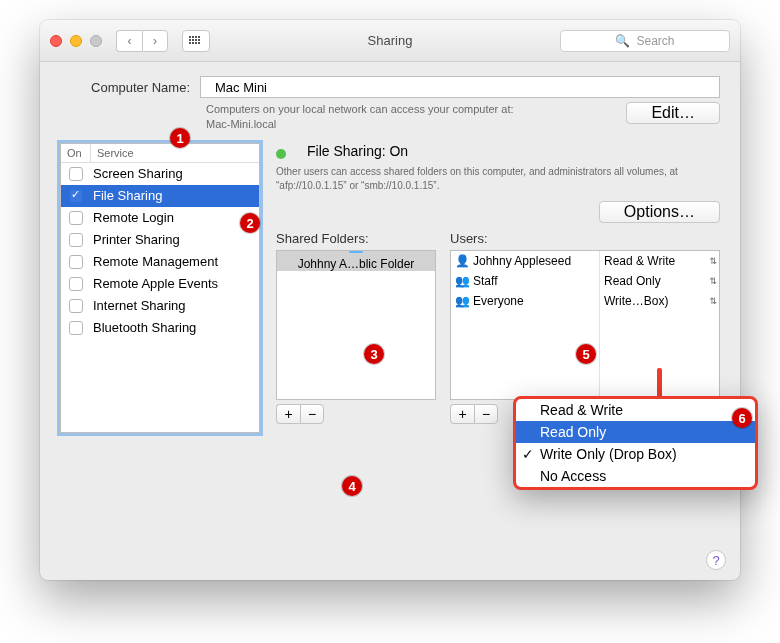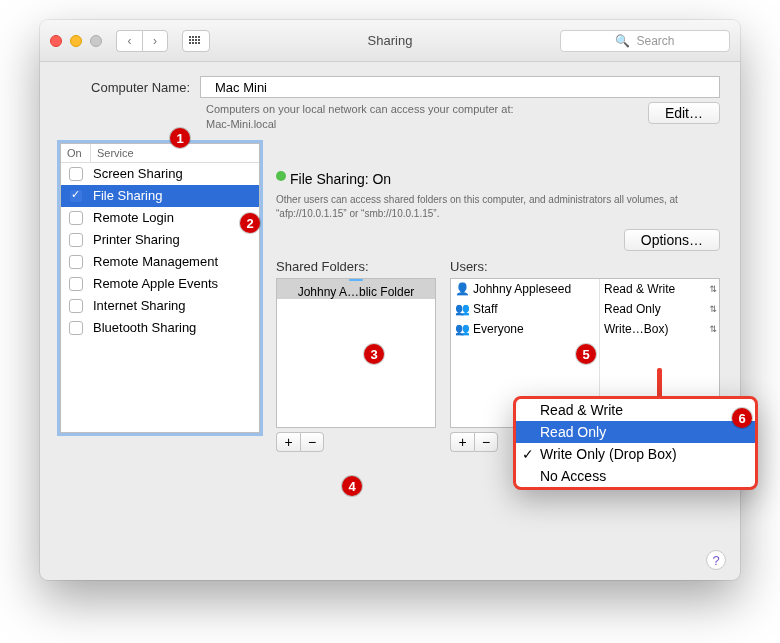--- a/index.html
+++ b/index.html
@@ -27,37 +27,37 @@
   .dots { width:14px; height:10px; display:grid; grid-template-columns:repeat(4,2px); grid-template-rows:repeat(3,2px); gap:1px; }
   .dots i { background:#555; }
   .wtitle { position:absolute; left:0; right:0; text-align:center; font-size:13px; color:#4a4a4a; pointer-events:none; }
   .search { margin-left:auto; width:170px; height:22px; border:1px solid #cfcfcf; border-radius:4px; background:#fff; display:flex; align-items:center; justify-content:center; gap:6px; color:#999; font-size:12px; }
   .content { padding: 14px 20px 20px 20px; }
   .row1 { display:flex; align-items:center; gap:10px; margin-bottom:4px; }
   .lbl1 { width:130px; text-align:right; font-size:13px; color:#333; }
   .input1 { flex:1; height:22px; border:1px solid #bfbfbf; background:#fff; font-size:13px; padding:0 14px; }
   .row2 { display:flex; align-items:flex-start; gap:16px; margin-bottom:10px; }
   .hint { font-size:11px; color:#6a6a6a; line-height:1.4; flex:1; }
-  .editbtn { height:22px; padding:0 16px; border:1px solid #c8c8c8; border-radius:4px; background:linear-gradient(#fff,#f0f0f0); font-size:14px; }
+  .editbtn { height:22px; padding:0 24px; border:1px solid #c8c8c8; border-radius:4px; background:linear-gradient(#fff,#f0f0f0); font-size:16px; }
   .mainrow { display:flex; gap:16px; align-items:flex-start; }
   .services {
     width:200px; height:290px; border:1px solid #bfbfbf; background:#fff; overflow:hidden; outline:3px solid #9bc0ea;
   }
   .svc-head { display:flex; border-bottom:1px solid #ddd; font-size:11px; color:#666; }
   .svc-head .c1 { width:30px; padding:3px 6px; border-right:1px solid #ddd; }
   .svc-head .c2 { flex:1; padding:3px 6px; }
   .svc-row { display:flex; align-items:center; height:22px; font-size:13px; }
   .svc-row .c1 { width:30px; display:flex; justify-content:center; }
   .svc-row .c2 { flex:1; padding-left:2px; }
   .svc-row.sel { background:#2d6dd8; color:#fff; }
   .chk { width:14px; height:14px; border:1px solid #b5b5b5; border-radius:3px; background:#fff; }
   .chk.on { background:#3a78e0; border-color:#2d6dd8; position:relative; }
   .chk.on::after { content:"✓"; color:#fff; font-size:11px; position:absolute; top:-2px; left:1px; }
   .rightcol { flex:1; }
-  .statusrow { display:flex; align-items:flex-start; gap:4px; font-size:14px; margin-bottom:6px;margin-top:28px; }
+  .statusrow { display:flex; align-items:flex-end; gap:21px; font-size:14px; margin-bottom:6px; }
   .dot-on { width:10px; height:10px; border-radius:50%; background:#54c14d; }
   .desc { font-size:10px; color:#6a6a6a; line-height:1.4; margin-bottom:8px; }
   .topopt { display:flex; justify-content:flex-end; margin-bottom:8px; }
   .panels { display:flex; gap:14px; }
   .col { display:flex; flex-direction:column; }
   .plabel { font-size:13px; color:#333; margin-bottom:4px; }
   .listbox { border:1px solid #bfbfbf; background:#fff; height:150px; overflow:hidden; }
   .fold { display:flex; align-items:center; height:20px; font-size:12px; background:#d2d2d2; padding:0 4px; gap:4px;flex-direction:column; }
   .ficon { width:14px; height:11px; background:#5cb4ff; border-radius:1px; }
   .usercol { flex:1; display:flex; flex-direction:column; }

